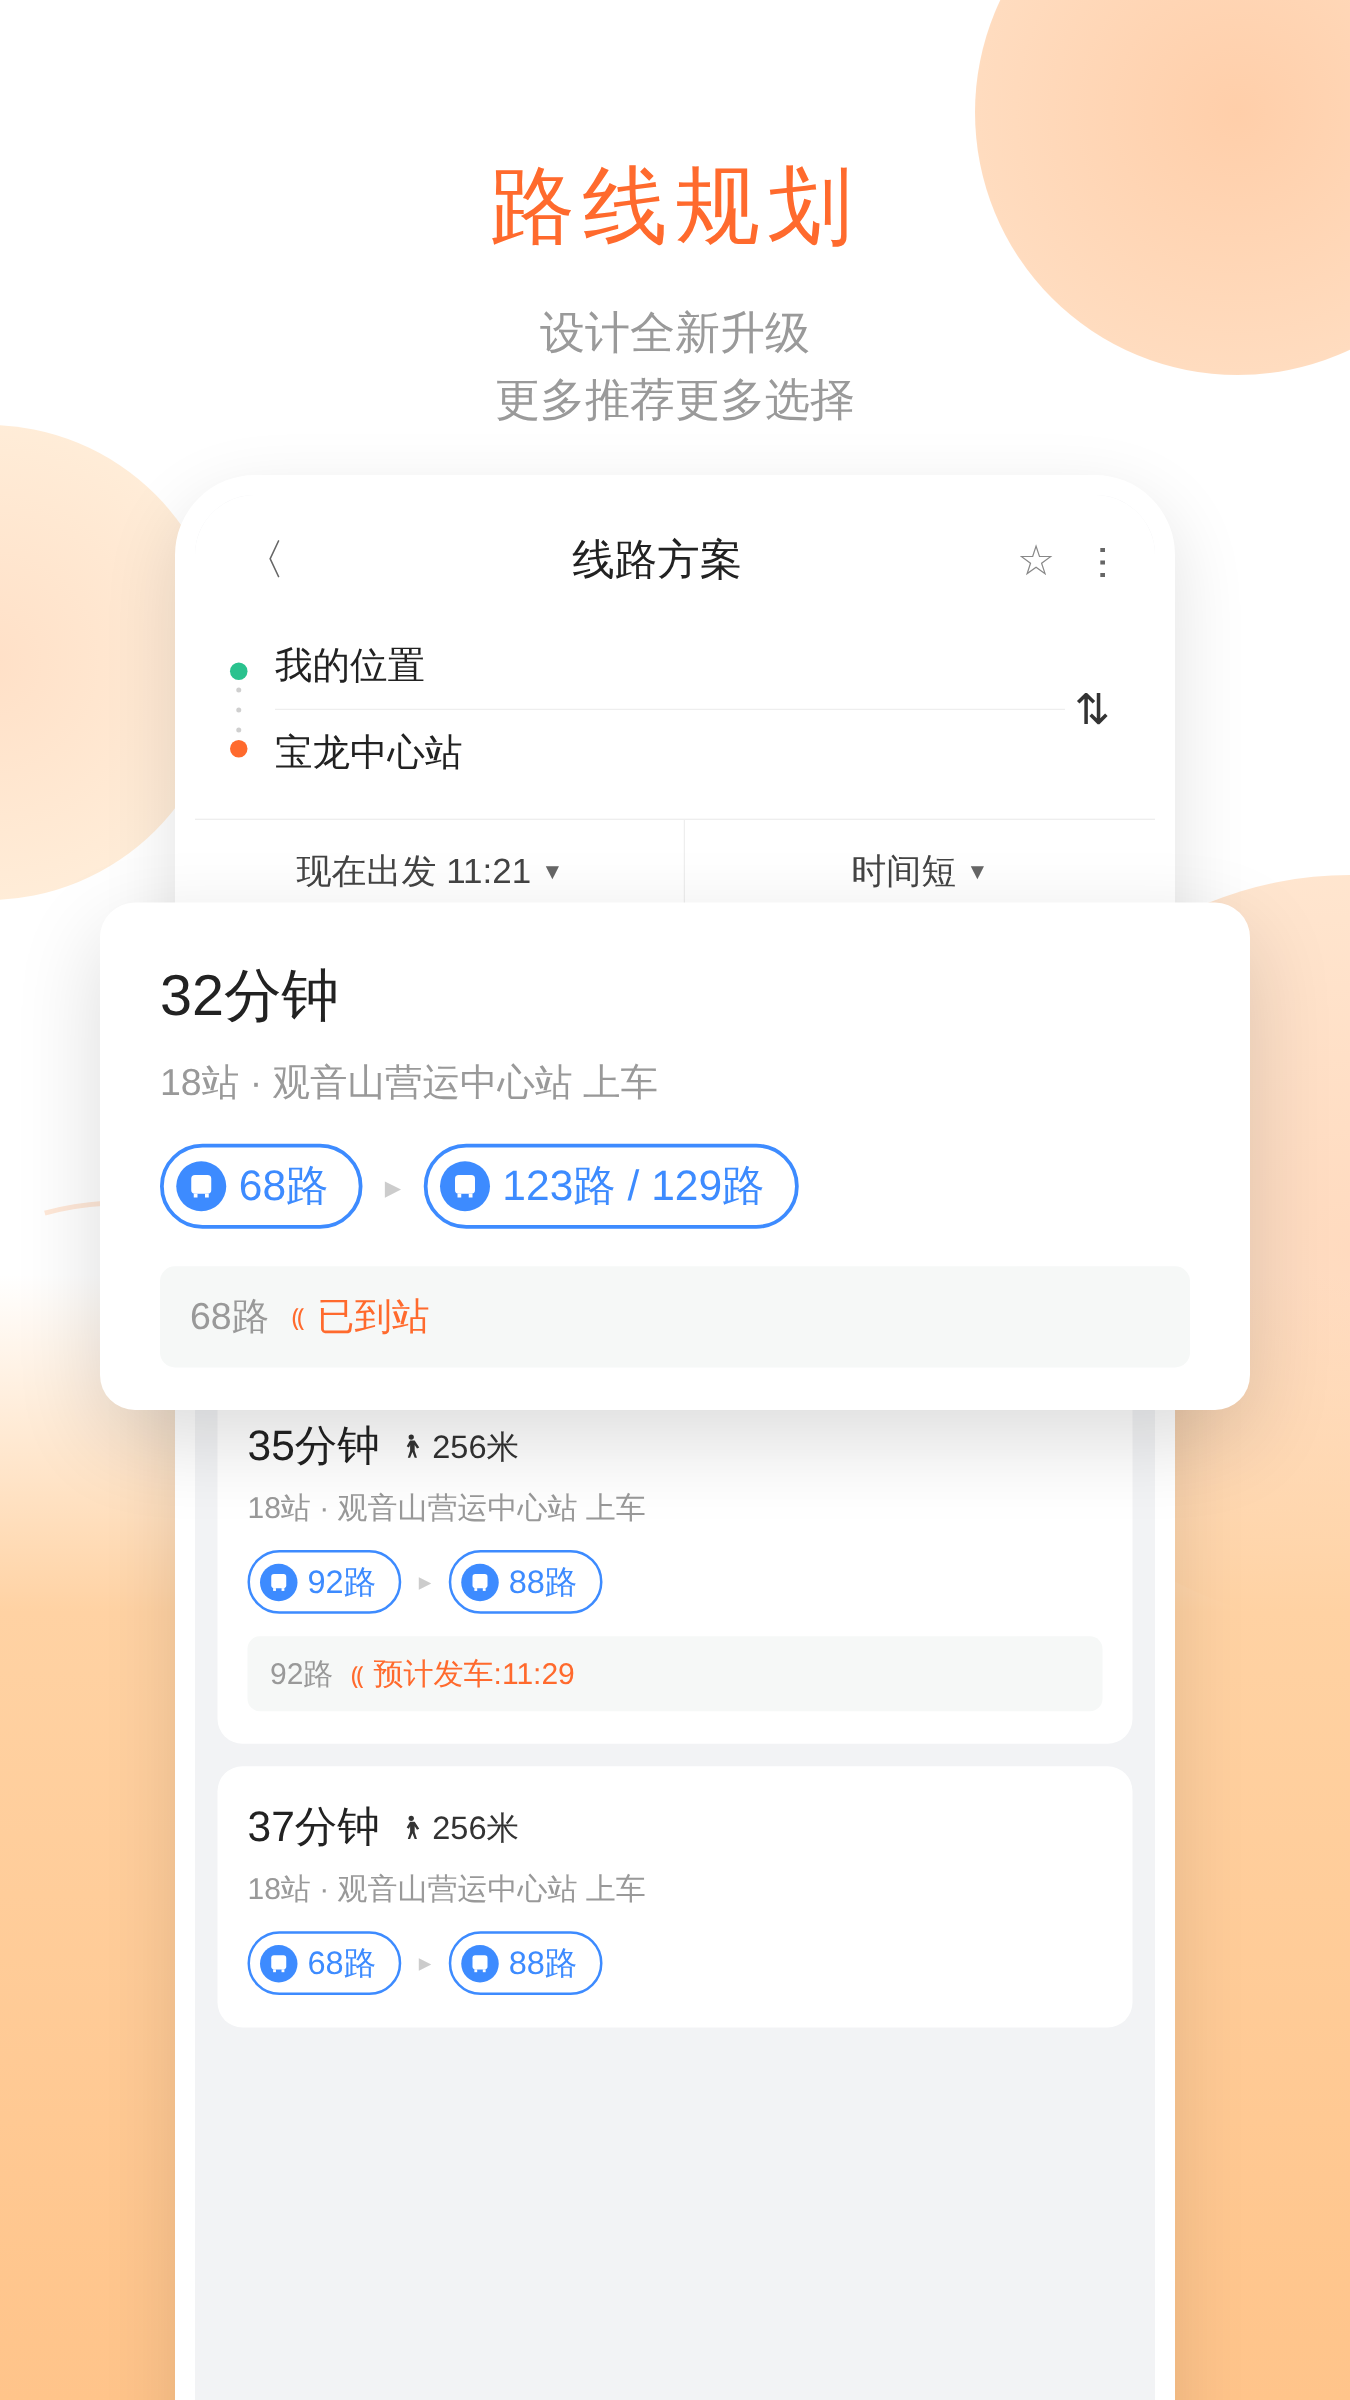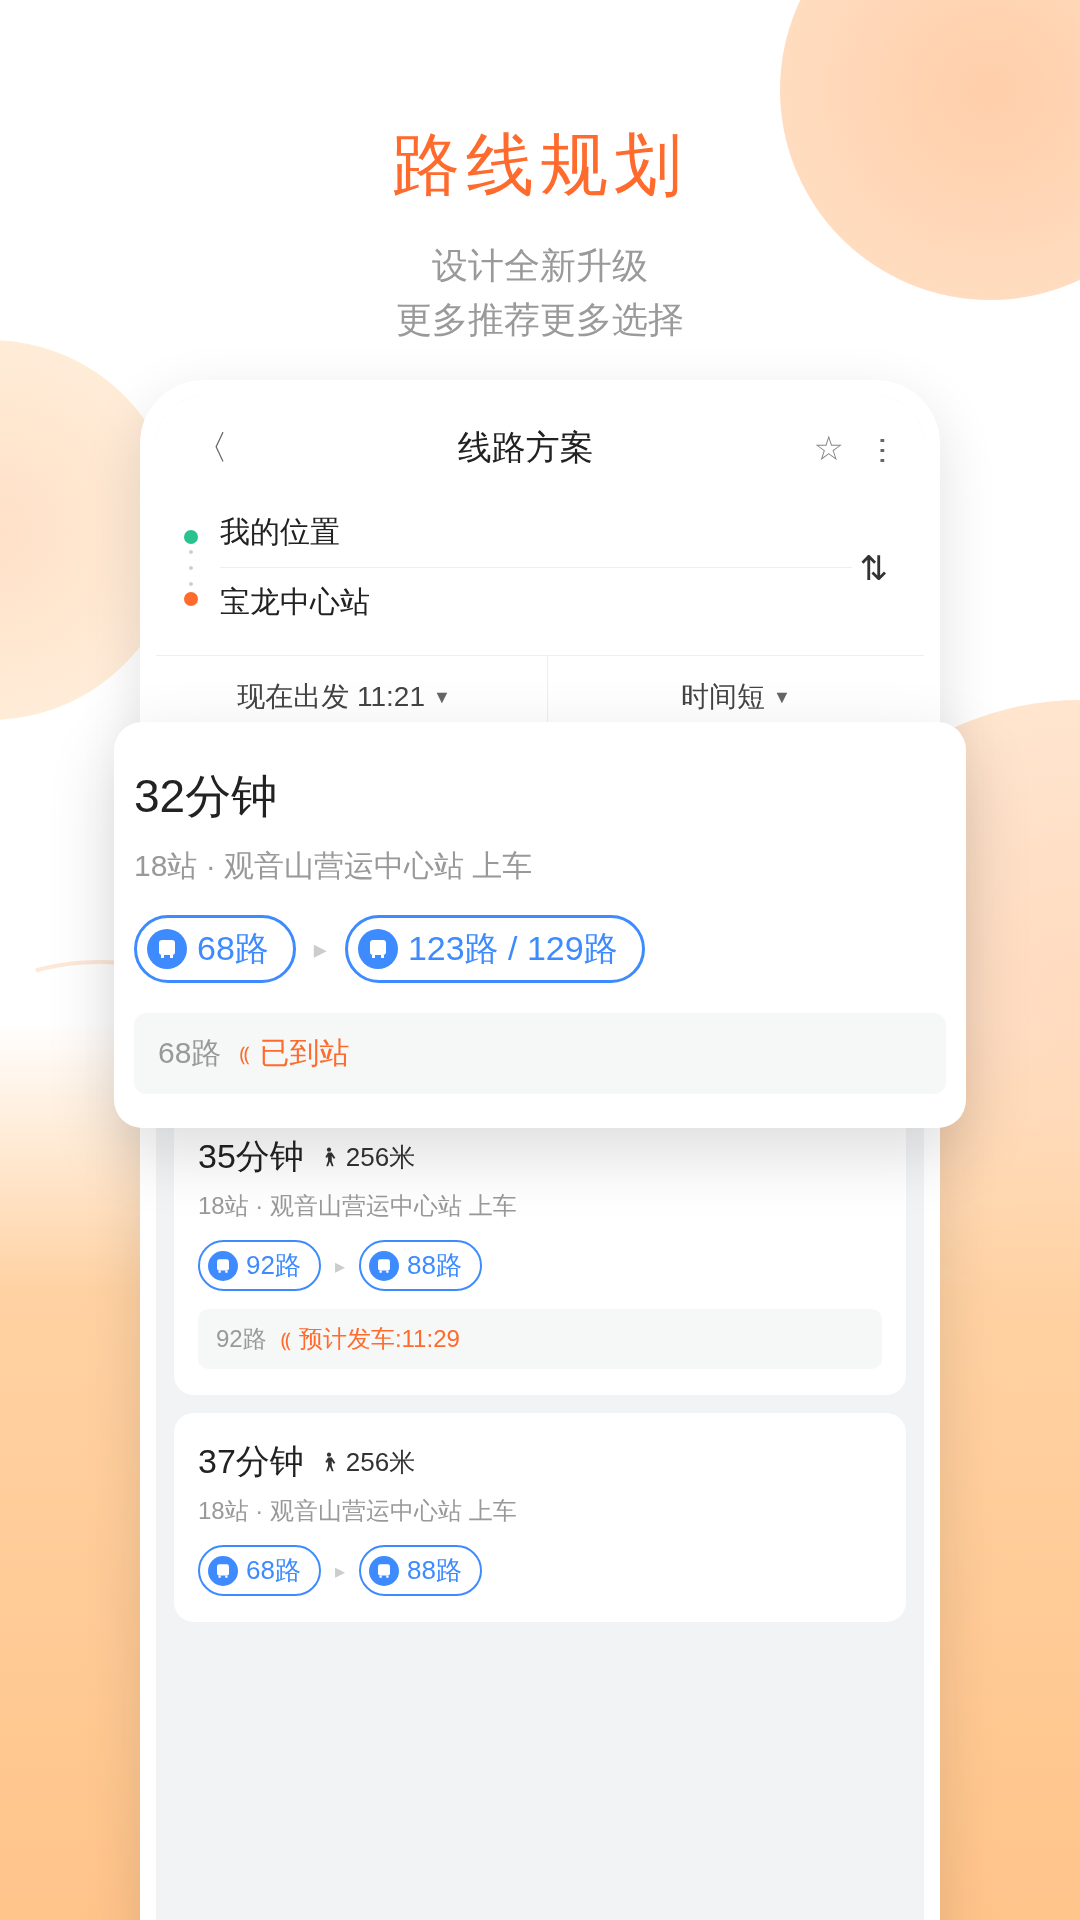--- a/index.html
+++ b/index.html
@@ -162,25 +162,25 @@
   gap: 14px;
 }
 .rc-status-route { color: #999; }
 .rc-status-txt { color: #ff6a2d; display: inline-flex; align-items: center; gap: 8px; }
 .sig-icon { color: #ff6a2d; font-size: 20px; }
 .highlight-card {
   position: absolute;
   top: 722px;
   left: 50%;
   transform: translateX(-50%);
-  width: 852px;
+  width: 920px;
   background: #fff;
   border-radius: 28px;
   box-shadow: 0 24px 70px rgba(0,0,0,0.14);
-  padding: 44px 20px 34px;
+  padding: 44px 48px 34px;
 }
 .hc-time { font-size: 46px; color: #222; font-weight: 500; }
 .hc-meta { font-size: 30px; color: #999; margin-top: 18px; }
 .hc-buses { display: flex; align-items: center; gap: 18px; margin-top: 28px; }
 .hc-bus-pill {
   display: inline-flex;
   align-items: center;
   gap: 10px;
   border: 3px solid #3d8bff;
   color: #3d8bff;

